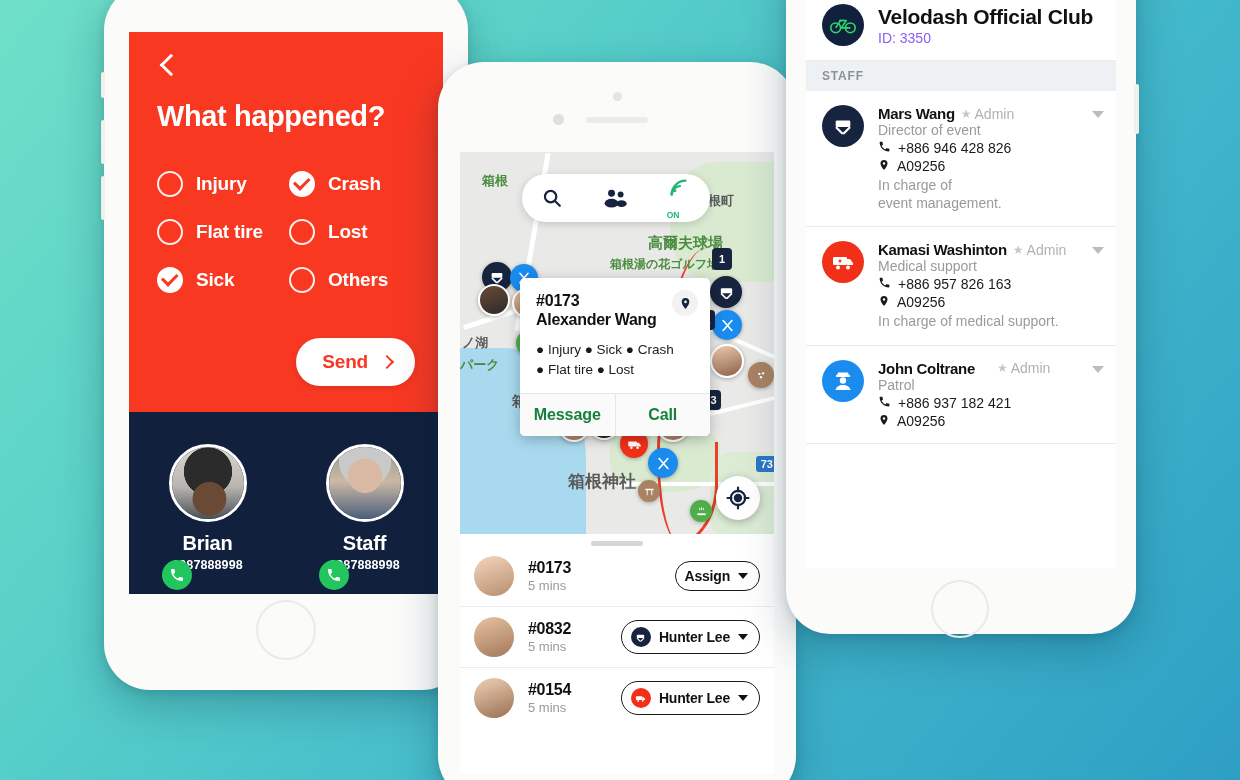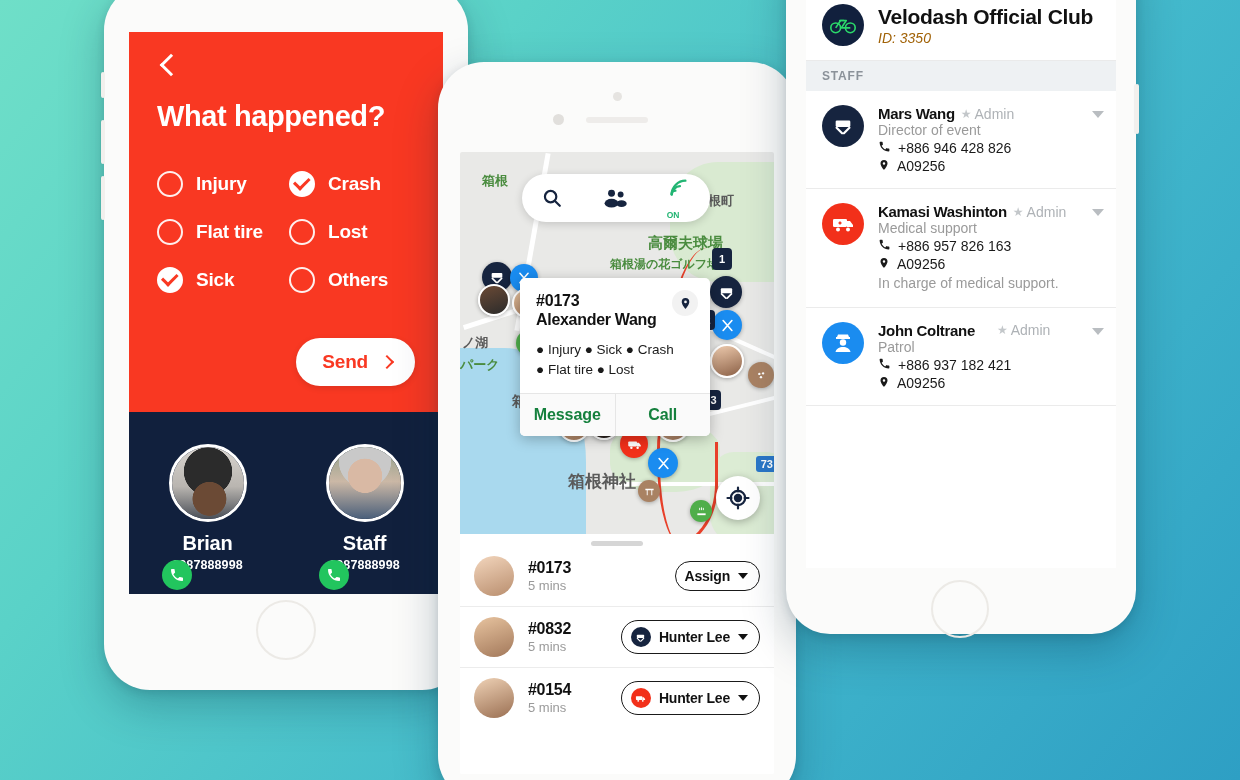--- a/index.html
+++ b/index.html
@@ -230,21 +230,21 @@
   }
   #phone3 .phone-screen { left: 20px; top: 56px; width: 310px; height: 578px; }
   #phone3 .home-btn { left: 145px; top: 646px; width: 58px; height: 58px; }
 
   .club-hdr { display:flex; align-items:center; gap: 14px; padding: 14px 16px; border-bottom:1px solid #eaeaea;}
   .club-logo {
     width: 42px; height: 42px; border-radius:50%; background:#11203d; flex:0 0 auto;
     display:flex; align-items:center; justify-content:center;
   }
   .club-name { font-size: 21px; font-weight:700; color:#111; letter-spacing:-.3px;}
-  .club-id { font-size: 14px; color:#a16207; margin-top:1px;font-style:italic;}
+  .club-id { font-size: 14px; color:#8b5cf6; margin-top:1px;}
   .staff-hdr {
     background:#eef1f3; padding: 8px 16px; font-size: 12px; font-weight:700;
     color:#8b9299; letter-spacing:.8px;
   }
   .staff-row { display:flex; gap: 14px; padding: 14px 12px 14px 16px; border-bottom:1px solid #ebebeb; }
   .staff-ic { width:42px;height:42px;border-radius:50%;flex:0 0 auto;display:flex;align-items:center;justify-content:center;}
   .ic-navy{background:#16243f;} .ic-red{background:#f2301a;} .ic-blue{background:#1a8cf0;}
   .staff-body { flex:1; min-width:0; }
   .staff-l1 { display:flex; align-items:center; gap:6px; }
   .staff-name { font-size: 15px; font-weight:700; color:#111; letter-spacing:-.3px; }
@@ -589,20 +589,22 @@
                 <path d="M6.6 10.8c1.4 2.8 3.8 5.1 6.6 6.6l2.2-2.2c.3-.3.7-.4 1-.2 1.1.4 2.4.6 3.6.6.6 0 1 .4 1 1V20c0 .6-.4 1-1 1C10.6 21 3 13.4 3 4c0-.6.4-1 1-1h3.5c.6 0 1 .4 1 1 0 1.3.2 2.5.6 3.6.1.3 0 .7-.2 1l-2.3 2.2z"></path>
               </svg></span>
           <span>+886 946 428 826</span>
         </div>
         <div class="staff-line">
           <span><svg width="12" height="12" viewBox="0 0 24 24" fill="#1a1a1a">
                 <path d="M12 2a7 7 0 00-7 7c0 5.2 7 13 7 13s7-7.8 7-13a7 7 0 00-7-7zm0 9.5A2.5 2.5 0 1112 6.5a2.5 2.5 0 010 5z"></path>
               </svg></span>
           <span>A09256</span>
         </div>
+        <div class="staff-note" style="white-space:pre-line;">In charge of
+event management.</div>
       </div>
       <div class="chev-dn"></div>
     </div>
 
     <div class="staff-row">
       <div class="staff-ic ic-red">
         <svg width="24" height="24" viewBox="0 0 24 24" fill="#fff">
             <rect x="2" y="7" width="14" height="8" rx="1.3"></rect>
             <path d="M16 9h3l3 4v2h-6z"></path>
             <circle cx="7" cy="17.5" r="2"></circle>

